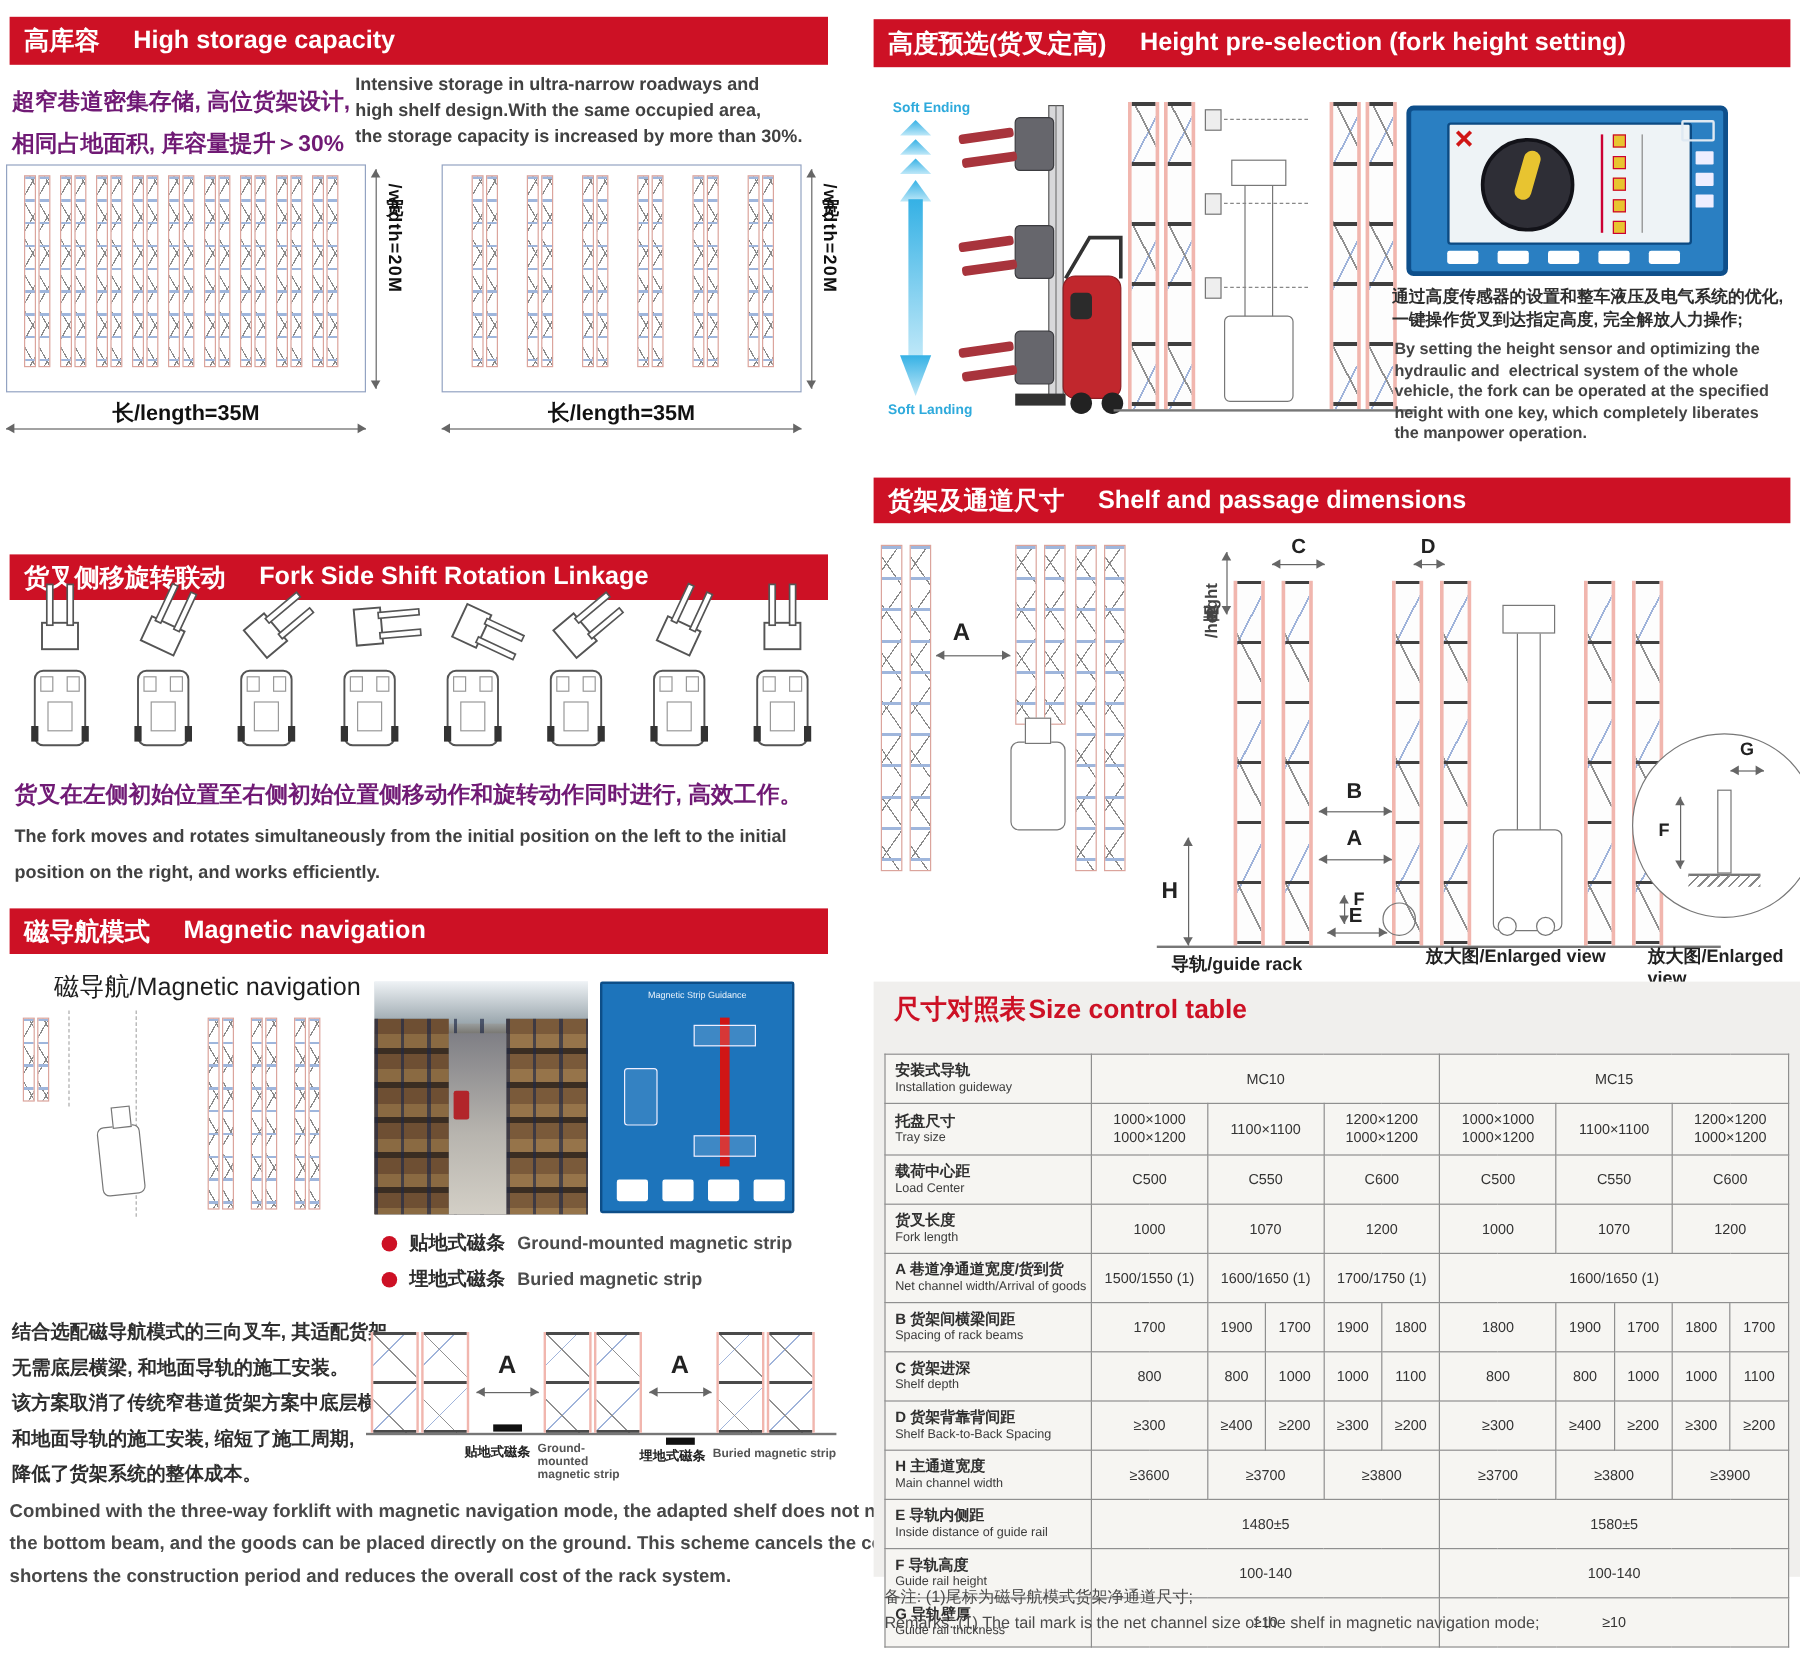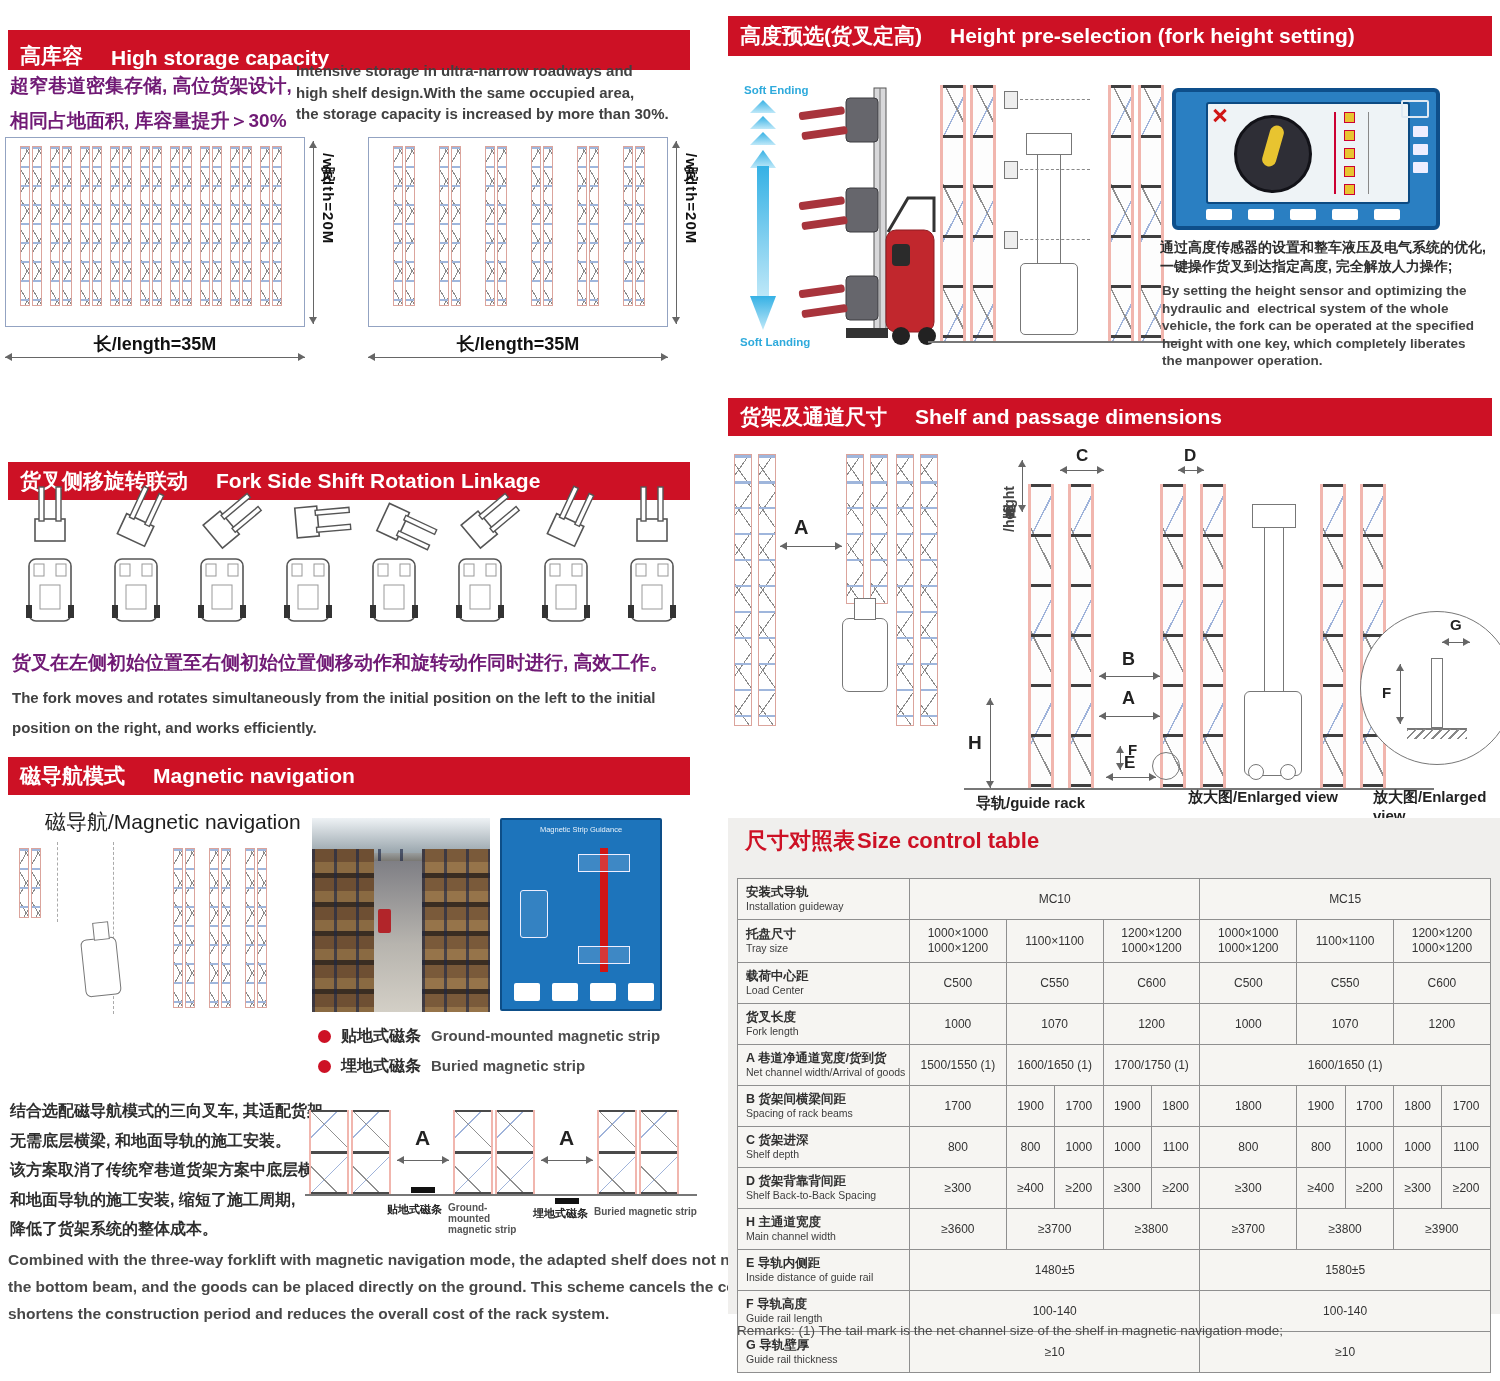--- a/index.html
+++ b/index.html
@@ -111,21 +111,21 @@
   .soft-label{position:absolute;color:#2eaadc;font-weight:bold;font-size:11.5px;}
   .navlabel{position:absolute;font-size:21px;color:#1d1d1d;}
   .capzh{font-size:11px;font-weight:bold;color:#222;}
   .capen{font-size:10px;font-weight:bold;color:#555;line-height:11px;}
 </style>
 </head>
 <body>
 
 <div id="page">
 
-  <div class="banner" style="left:8px;top:30px;width:682px;height:40px;align-items:flex-end;">
+  <div class="banner" style="left:8px;top:14px;width:682px;height:40px;">
     <span class="bzh">高库容</span>
     <span class="ben">High storage capacity</span>
   </div>
   <div class="abs tzh-big lines" style="left:10px;top:68px;width:290px;">
       <div>超窄巷道密集存储, 高位货架设计,</div>
       <div>相同占地面积, 库容量提升＞30%</div>
     </div>
   <div class="abs ten lines" style="left:296px;top:60px;width:400px;font-size:15px;line-height:21.5px;">
       <div>Intensive storage in ultra-narrow roadways and</div>
       <div>high shelf design.With the same occupied area,</div>
@@ -771,21 +771,21 @@
           <td colspan="6">
             <div>1480±5</div>
           </td>
           <td colspan="6">
             <div>1580±5</div>
           </td>
         </tr>
         <tr>
           <td class="rhead">
             <div class="rzh">F 导轨高度</div>
-            <div class="ren">Guide rail length</div>
+            <div class="ren">Guide rail height</div>
           </td>
           <td colspan="6">
             <div>100-140</div>
           </td>
           <td colspan="6">
             <div>100-140</div>
           </td>
         </tr>
         <tr>
           <td class="rhead">
@@ -796,16 +796,17 @@
             <div>≥10</div>
           </td>
           <td colspan="6">
             <div>≥10</div>
           </td>
         </tr>
       </tbody>
   </table>
 
   <div class="remark" style="left:737px;top:1320px;">
+    <div>备注: (1)尾标为磁导航模式货架净通道尺寸;</div>
     <div>Remarks: (1) The tail mark is the net channel size of the shelf in magnetic navigation mode;</div>
   </div>
 
 </div>
 
 </body></html>

